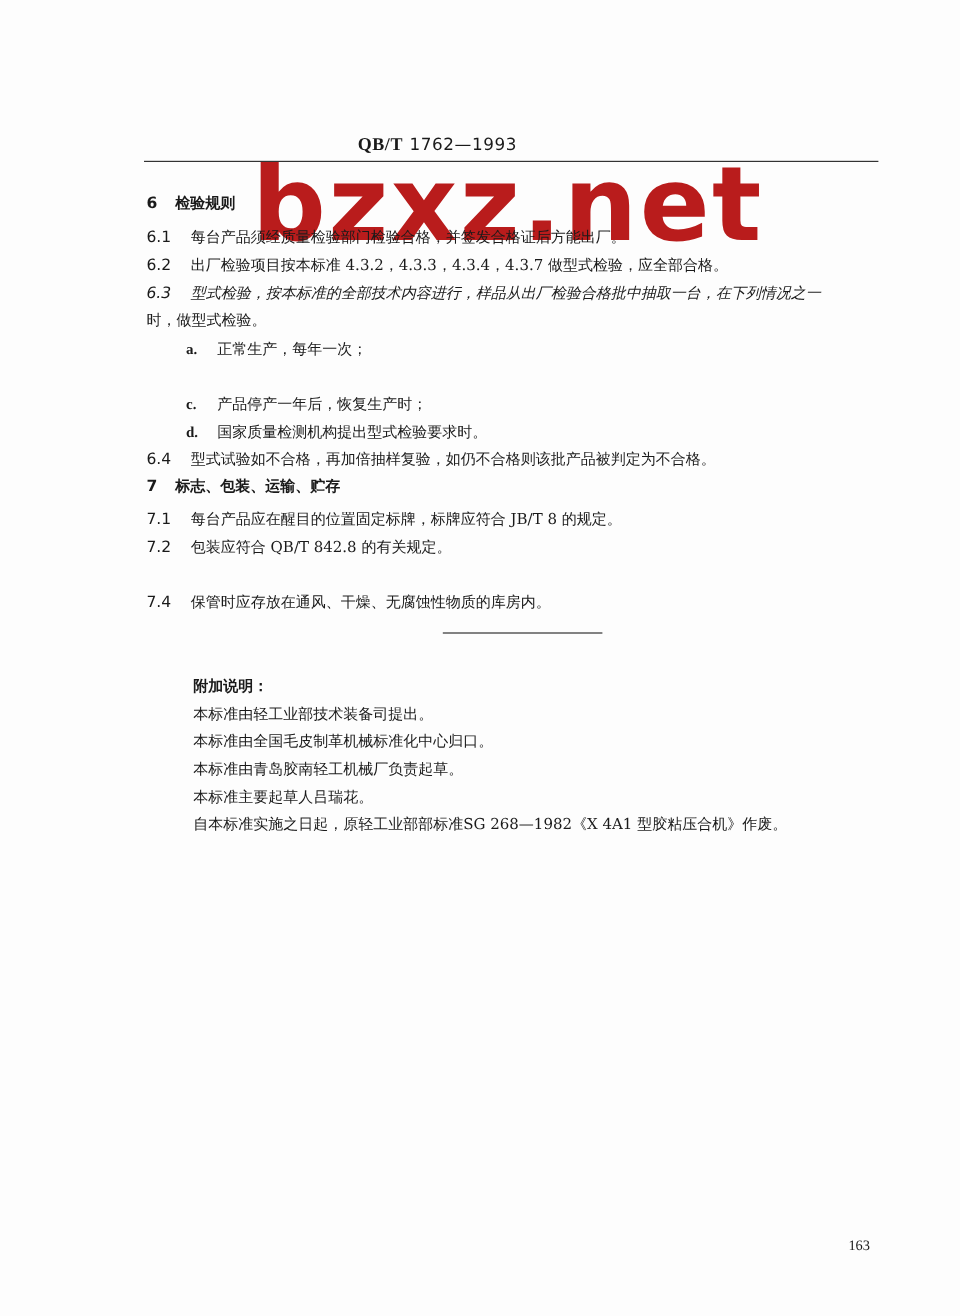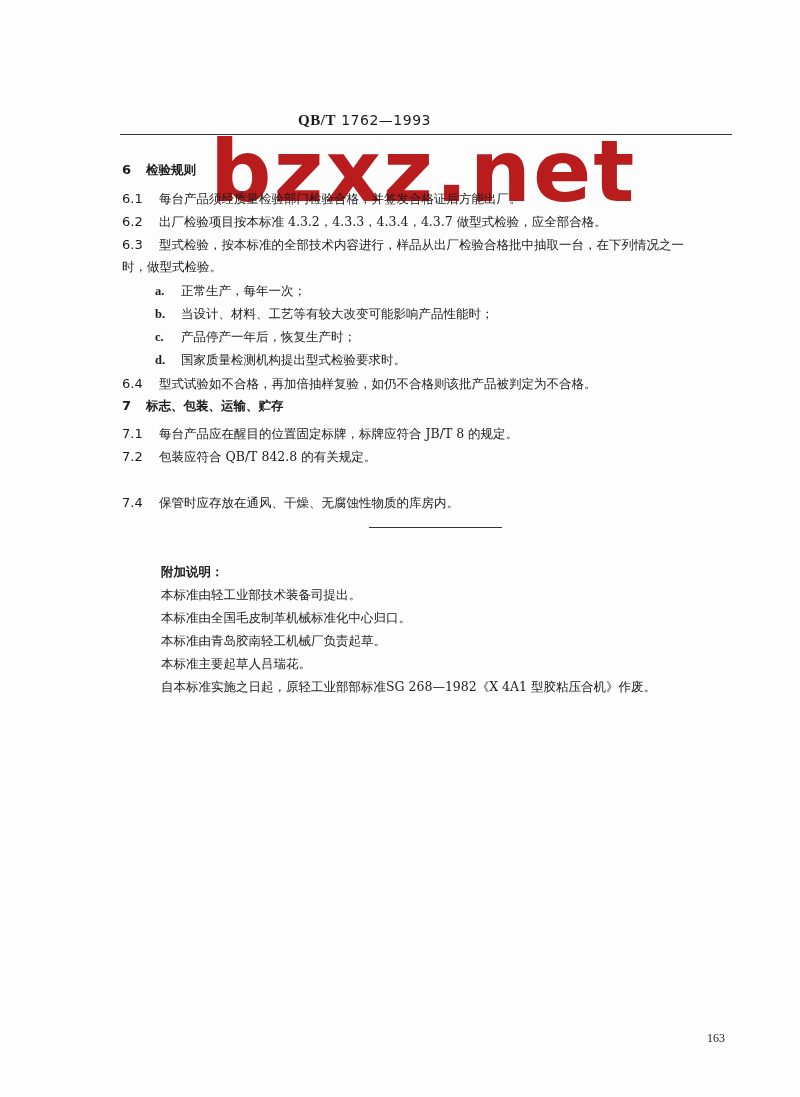--- a/index.html
+++ b/index.html
@@ -127,30 +127,27 @@
   </div>
 
   <div class="line" style="left:122px; top:192px;">
     <span class="num clause-num">6.1</span><span>每台产品须经质量检验部门检验合格，并签发合格证后方能出厂。</span>
   </div>
 
   <div class="line" style="left:122px; top:215px;">
     <span class="num clause-num">6.2</span><span>出厂检验项目按本标准 4.3.2，4.3.3，4.3.4，4.3.7 做型式检验，应全部合格。</span>
   </div>
 
-  <div class="line" style="left:122px; top:238px;">
+  <div class="line" style="left:122px; top:238px;font-style:italic;">
     <span class="num clause-num">6.3</span><span>型式检验，按本标准的全部技术内容进行，样品从出厂检验合格批中抽取一台，在下列情况之一</span>
   </div>
   <div class="line" style="left:122px; top:261px;">时，做型式检验。</div>
 
   <div class="line" style="left:155px; top:285px;">
     <span class="item-letter">a.</span><span>正常生产，每年一次；</span>
-  </div>
-  <div class="line" style="left:155px; top:308px;">
-    <span class="item-letter">b.</span><span>当设计、材料、工艺等有较大改变可能影响产品性能时；</span>
   </div>
   <div class="line" style="left:155px; top:331px;">
     <span class="item-letter">c.</span><span>产品停产一年后，恢复生产时；</span>
   </div>
   <div class="line" style="left:155px; top:354px;">
     <span class="item-letter">d.</span><span>国家质量检测机构提出型式检验要求时。</span>
   </div>
 
   <div class="line" style="left:122px; top:377px;">
     <span class="num clause-num">6.4</span><span>型式试验如不合格，再加倍抽样复验，如仍不合格则该批产品被判定为不合格。</span>

